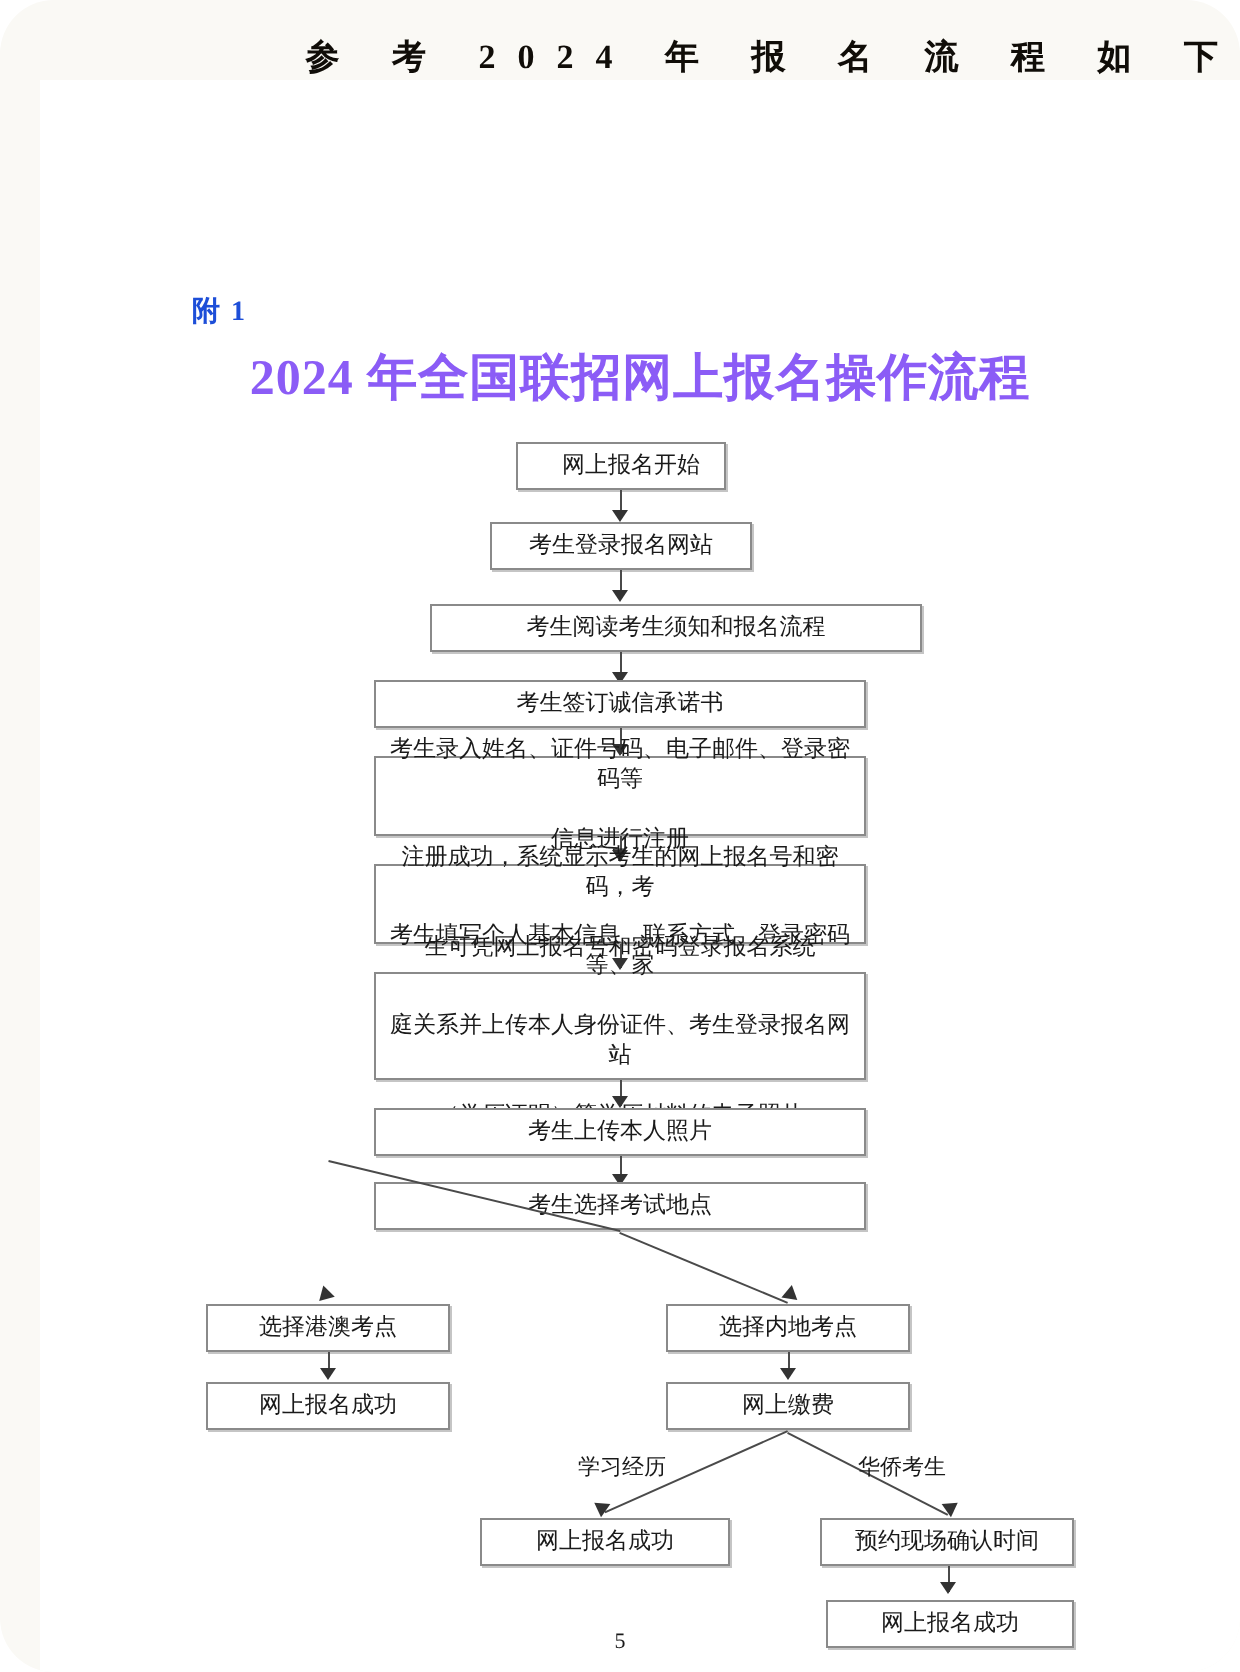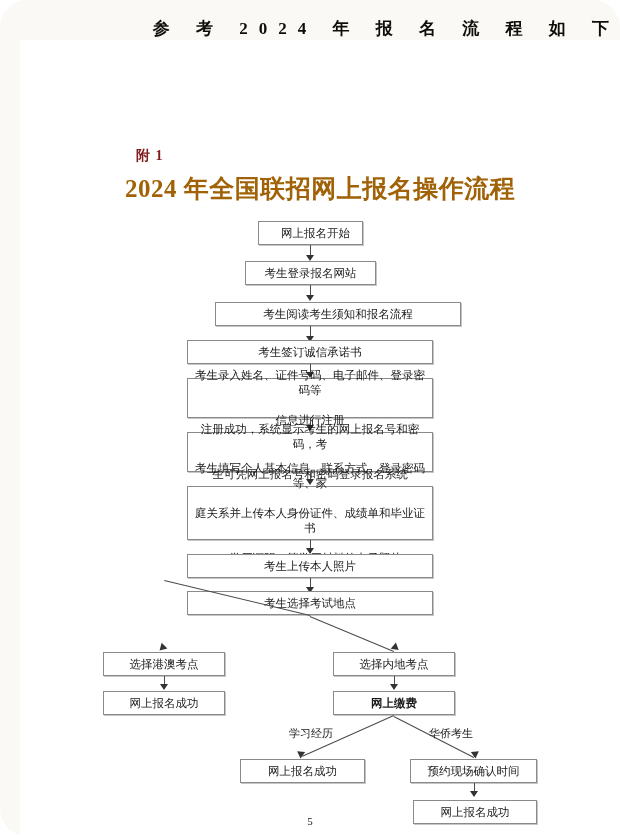--- a/index.html
+++ b/index.html
@@ -42,33 +42,32 @@
     letter-spacing: 11px;
     color: #100d08;
     white-space: nowrap;
   }
   #attach-label {
     position: absolute;
     left: 96px;
     top: 147px;
     font-size: 14px;
     font-weight: bold;
-    color: #7f1d1d;
+    color: #1d4ed8;
     letter-spacing: 1px;
-    margin-left: 40px;
   }
   #doc-title {
     position: absolute;
     left: 20px;
     top: 172px;
     width: 600px;
     text-align: center;
     font-size: 25px;
     font-weight: bold;
-    color: #a16207;
+    color: #8b5cf6;
     letter-spacing: 0.5px;
     white-space: nowrap;
   }
   
   .fbox {
     position: absolute;
     box-sizing: border-box;
     border: 1px solid #8a8a8a;
     background: #ffffff;
     color: #1a1a1a;
@@ -174,21 +173,21 @@
       <span>注册成功，系统显示考生的网上报名号和密码，考</span><br>
       <span>生可凭网上报名号和密码登录报名系统</span>
     </span>
   </div>
   <div class="vline" style="left:310px; top:472px; height:12px;"></div>
   <div class="arrowhead" style="left:306px; top:479px;"></div>
 
   <div class="fbox" style="left:187px; top:486px; width:246px; height:54px;">
     <span>
       <span>考生填写个人基本信息、联系方式、登录密码等、家</span><br>
-      <span>庭关系并上传本人身份证件、成绩单和毕业证书</span><br>
+      <span>庭关系并上传本人身份证件、考生登录报名网站</span><br>
       <span>（学历证明）等学历材料的电子照片</span>
     </span>
   </div>
   <div class="vline" style="left:310px; top:540px; height:13px;"></div>
   <div class="arrowhead" style="left:306px; top:548px;"></div>
 
   <div class="fbox" style="left:187px; top:554px; width:246px; height:24px;">
     <span>考生上传本人照片</span>
   </div>
   <div class="vline" style="left:310px; top:578px; height:14px;"></div>
@@ -213,21 +212,21 @@
   <div class="fbox" style="left:103px; top:691px; width:122px; height:24px;">
     <span>网上报名成功</span>
   </div>
 
   <div class="fbox" style="left:333px; top:652px; width:122px; height:24px;">
     <span>选择内地考点</span>
   </div>
   <div class="vline" style="left:394px; top:676px; height:12px;"></div>
   <div class="arrowhead" style="left:390px; top:684px;"></div>
 
-  <div class="fbox" style="left:333px; top:691px; width:122px; height:24px;font-weight:bold;">
+  <div class="fbox" style="left:333px; top:691px; width:122px; height:24px;">
     <span>网上缴费</span>
   </div>
 
   <div class="diag" style="left:394px; top:716px; width:100px; transform: rotate(156deg);"></div>
   <div class="diag-head" style="left:298px; top:750px; transform: rotate(-115deg);"></div>
 
   <div class="diag" style="left:394px; top:716px; width:90px; transform: rotate(27.1deg);"></div>
   <div class="diag-head" style="left:470px; top:750px; transform: rotate(115deg);"></div>
 
   <div class="edge-label" style="left:289px; top:726px;">学习经历</div>

